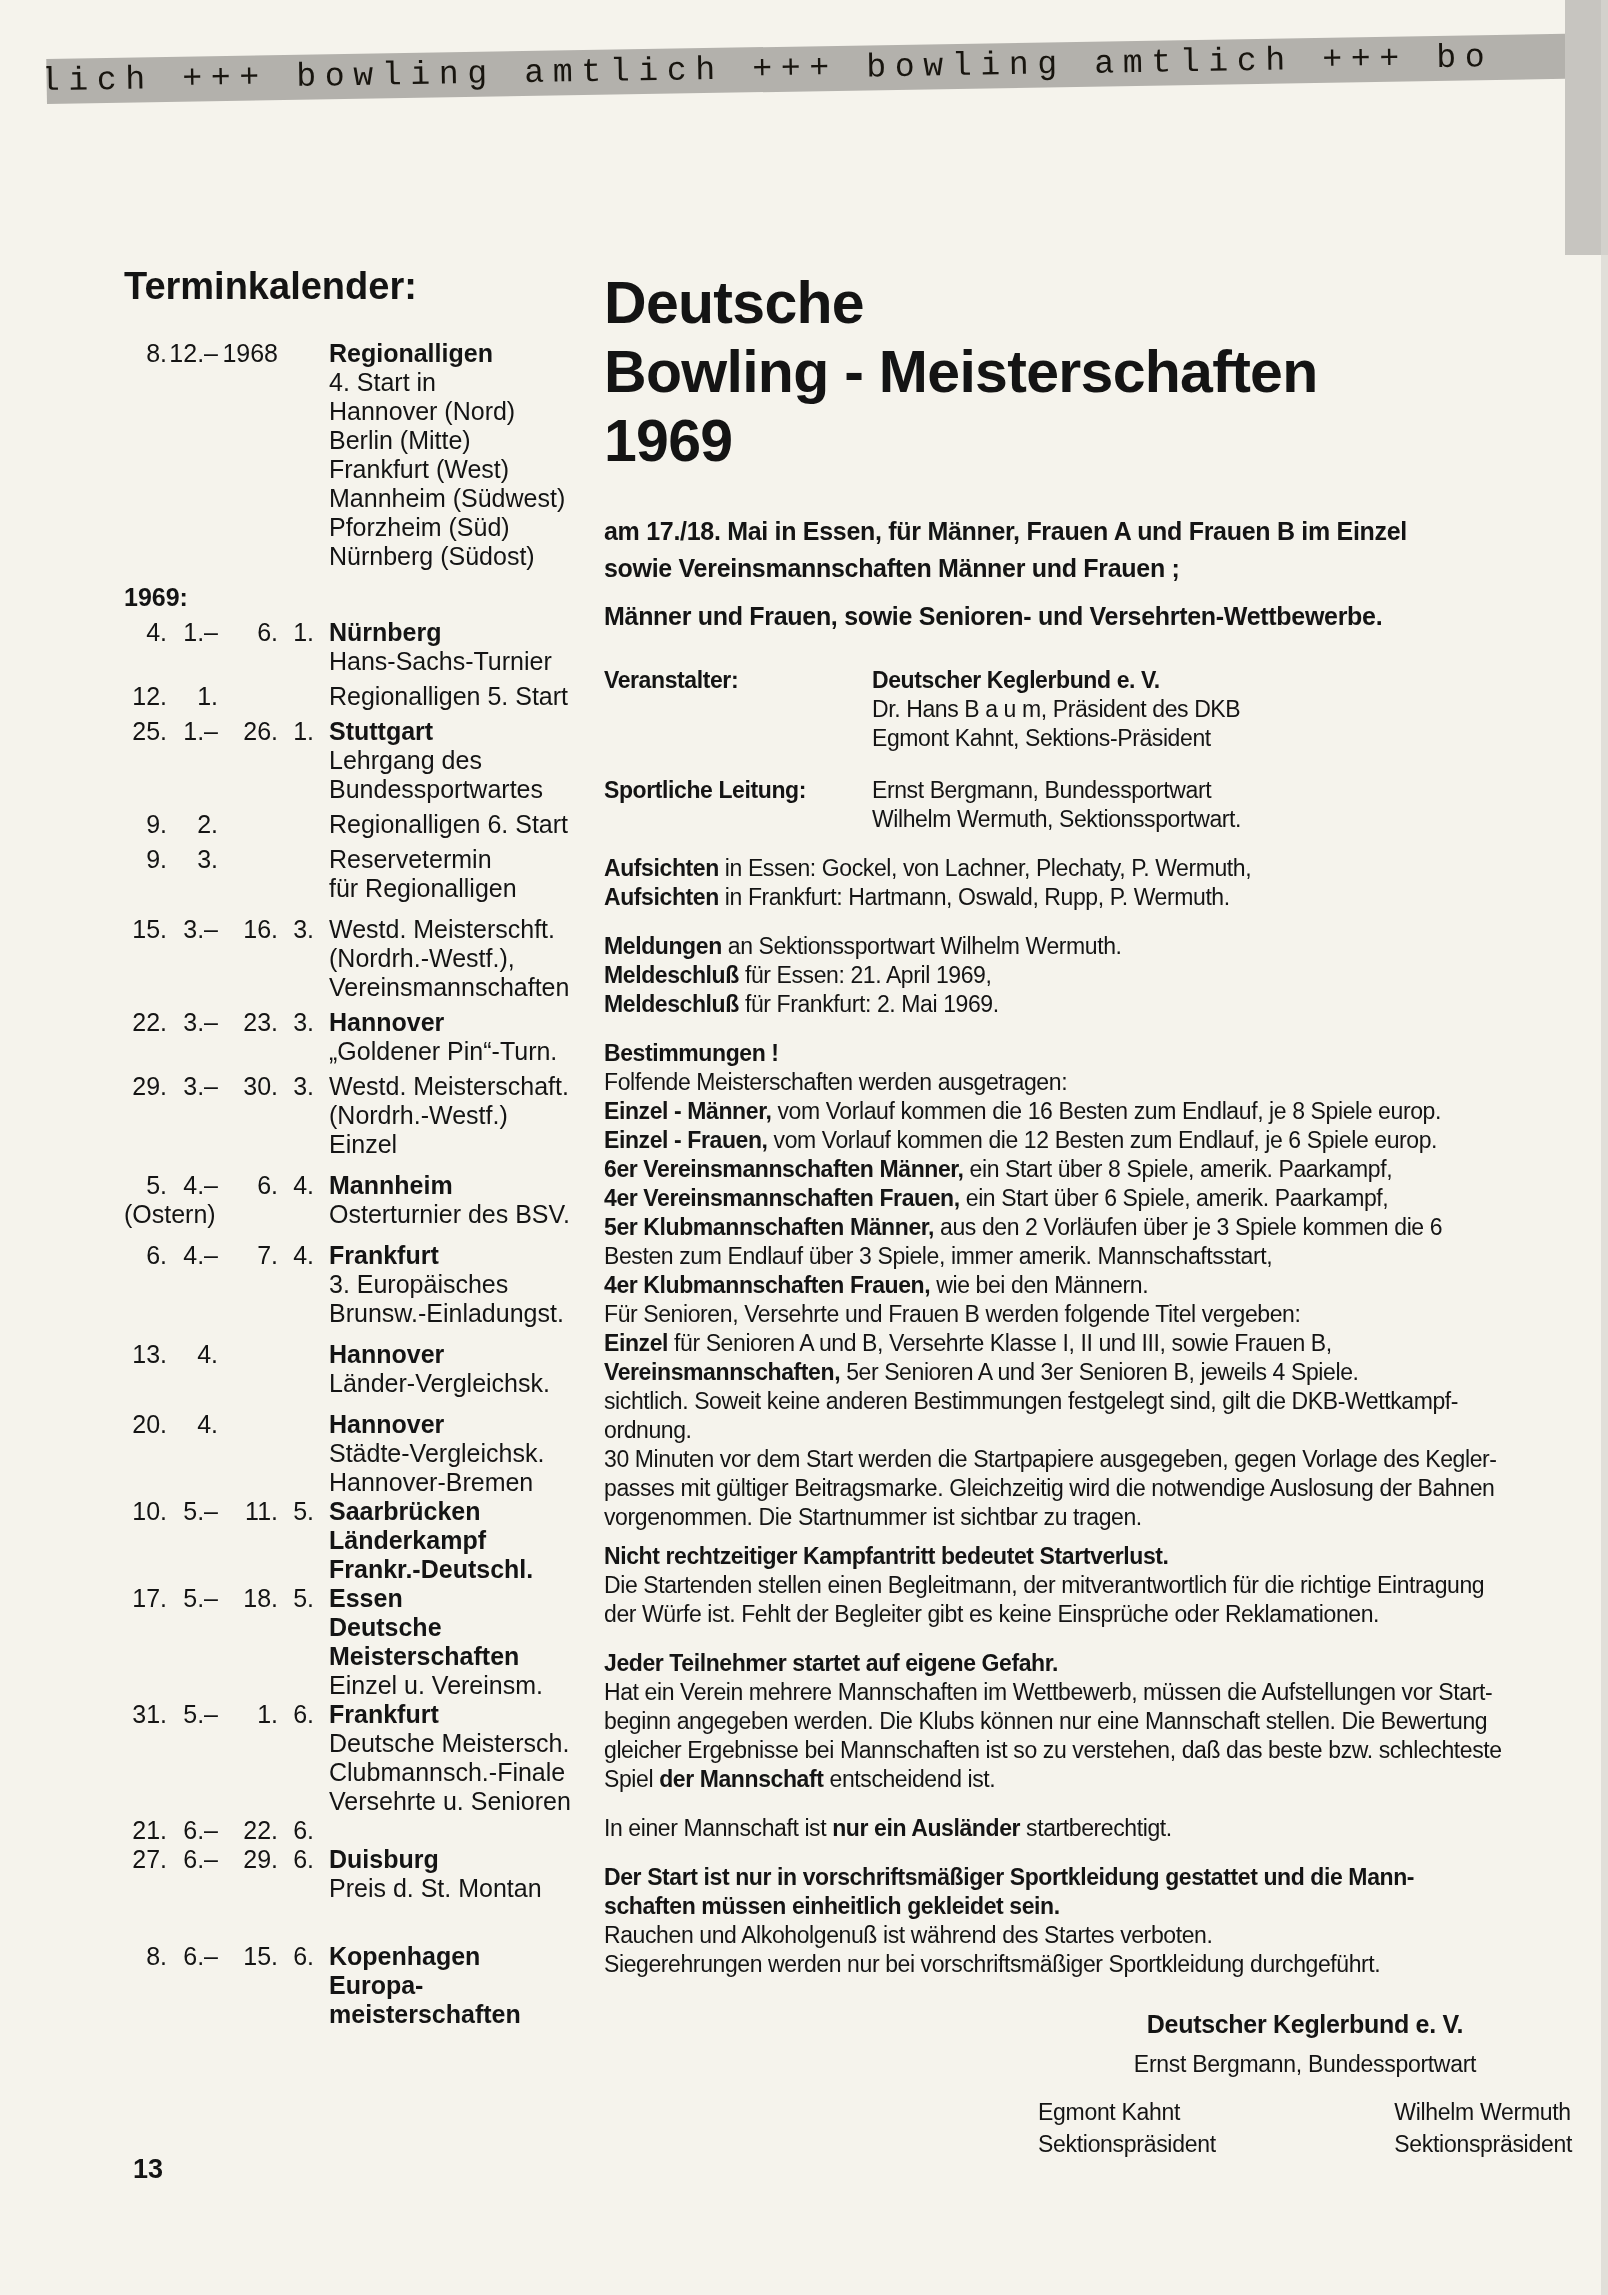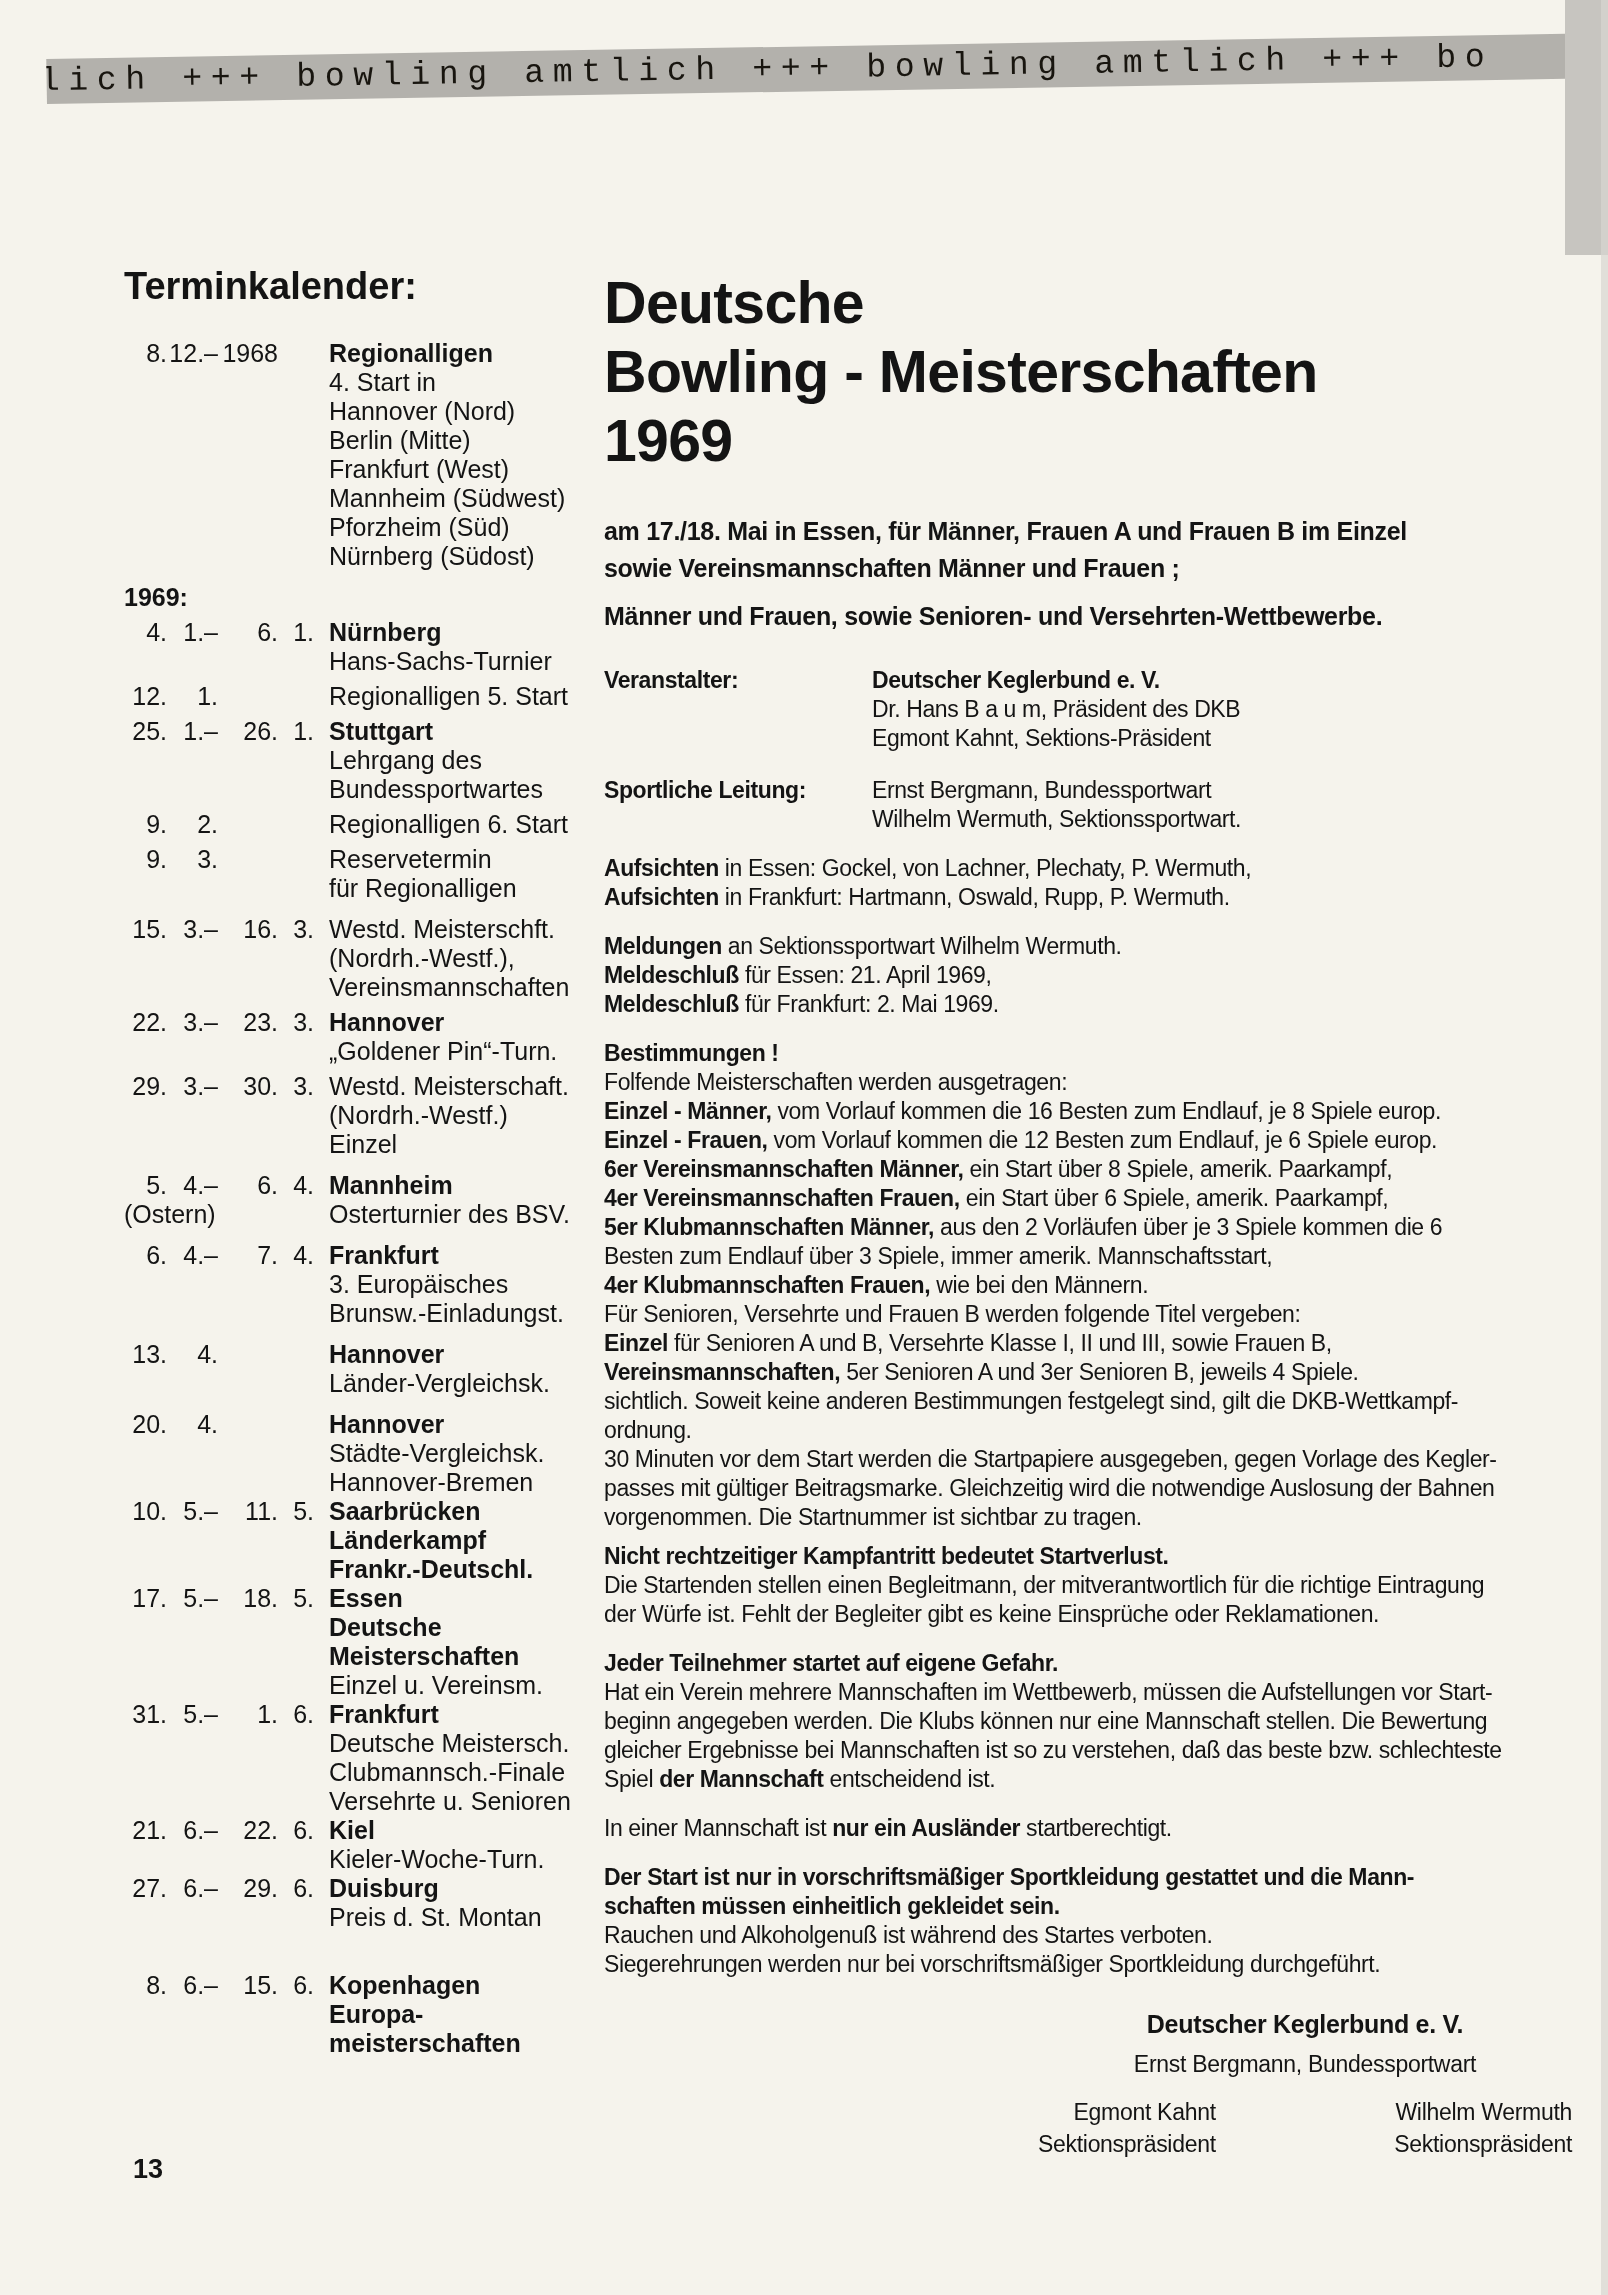--- a/index.html
+++ b/index.html
@@ -47,21 +47,21 @@
   .blocks .g-section{margin-top:20px;}
   .blocks .g-wide{margin-top:31px;}
 
   .officials{display:grid;grid-template-columns:245px 1fr;font-size:23px;line-height:29px;letter-spacing:-0.4px;gap:23px;}
   .off-label{align-self:start;}
 
   .sign{margin-left:auto;width:534px;font-size:23px;line-height:29px;letter-spacing:-0.3px;}
   .sign-org{text-align:center;font-size:25px;margin-bottom:10.7px;}
   .sign-sport{text-align:center;margin-bottom:17.3px;}
   .sign-cols{display:flex;justify-content:space-between;}
-  .sign-col{text-align:right;line-height:32px;}
+  .sign-col{text-align:left;line-height:32px;}
 
   .page-number{position:absolute;left:133px;top:2154px;font-size:27px;font-weight:700;}
 </style>
 </head>
 <body>
 
 <div class="page">
   <div class="banner">
     <span class="banner-text">lich +++ bowling amtlich +++ bowling amtlich +++ bo</span>
   </div>
@@ -312,24 +312,20 @@
           </div>
         </div>
         <div class="cal-entry g-section">
           <div class="date-cell">
             <div class="date-row">
               <span class="dpart d1">21.</span>
               <span class="dpart d2">6.–</span>
               <span class="dpart d3">22.</span>
               <span class="dpart d4">6.</span>
             </div>
-          </div>
-          <div class="desc">
-            <div class="cal-line seg-b">Kiel</div>
-            <div class="cal-line seg-r">Kieler-Woche-Turn.</div>
           </div>
         </div>
         <div class="cal-entry g-section">
           <div class="date-cell">
             <div class="date-row">
               <span class="dpart d1">27.</span>
               <span class="dpart d2">6.–</span>
               <span class="dpart d3">29.</span>
               <span class="dpart d4">6.</span>
             </div>

